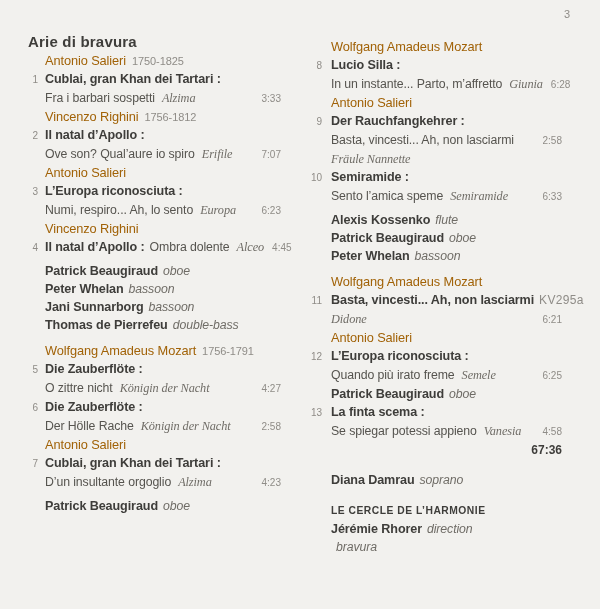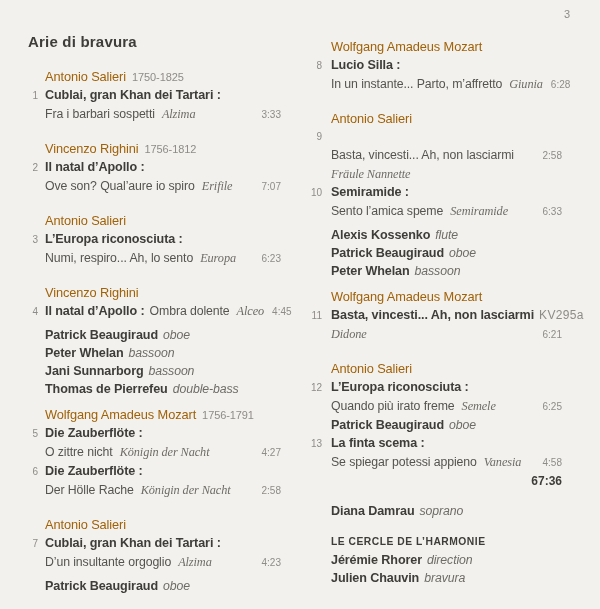--- a/index.html
+++ b/index.html
@@ -15,21 +15,21 @@
     position:absolute; top:8px; right:30px;
     font-size:11px; color:#8f8c87;
   }
   .col { position:absolute; }
   .col-left  { left:28px;  top:32px; width:253px; }
   .col-right { left:306px; top:38px; width:256px; }
   .heading {
     font-size:15px; font-weight:bold; color:#3e3d3a;
     line-height:20px; letter-spacing:0.2px;
   }
-  .group { margin-top:16px; }
+  .group { }
   .group.first { margin-top:0; }
   .performers { margin-top:5px; margin-bottom:8px; }
   .performers + .group { margin-top:0; }
   .line {
     display:flex; align-items:baseline;
     line-height:18px; font-size:12.3px;
     white-space:nowrap; letter-spacing:-0.1px;
   }
   .num {
     flex:0 0 10px; text-align:right; margin-right:7px;
@@ -225,20 +225,21 @@
       </div>
     </div>
 
     <div class="group">
       <div class="line">
         <span class="num"></span>
         <span class="composer">Antonio Salieri</span>
       </div>
       <div class="line">
         <span class="num">9</span>
+        <span class="title">Der Rauchfangkehrer :</span>
       </div>
       <div class="line">
         <span class="num"></span>
         <span class="aria">Basta, vincesti... Ah, non lasciarmi</span>
         <span class="time">2:58</span>
       </div>
       <div class="line">
         <span class="num"></span>
         <span class="char" style="margin-left:0">Fräule Nannette</span>
       </div>
@@ -338,18 +339,17 @@
         <span class="num"></span>
         <span class="ens-name">LE CERCLE DE L’HARMONIE</span>
       </div>
       <div class="line">
         <span class="num"></span>
         <span class="pname">Jérémie Rhorer</span>
         <span class="role">direction</span>
       </div>
       <div class="line">
         <span class="num"></span>
-        <span class="pname">Julien Chauvin</span>
         <span class="role">bravura</span>
       </div>
     </div>
   </div>
 </div>
 
 </body></html>

